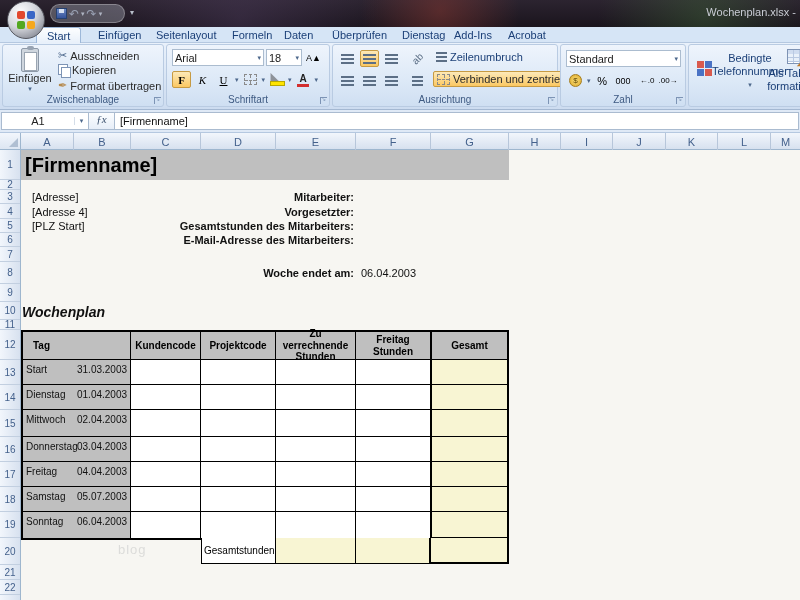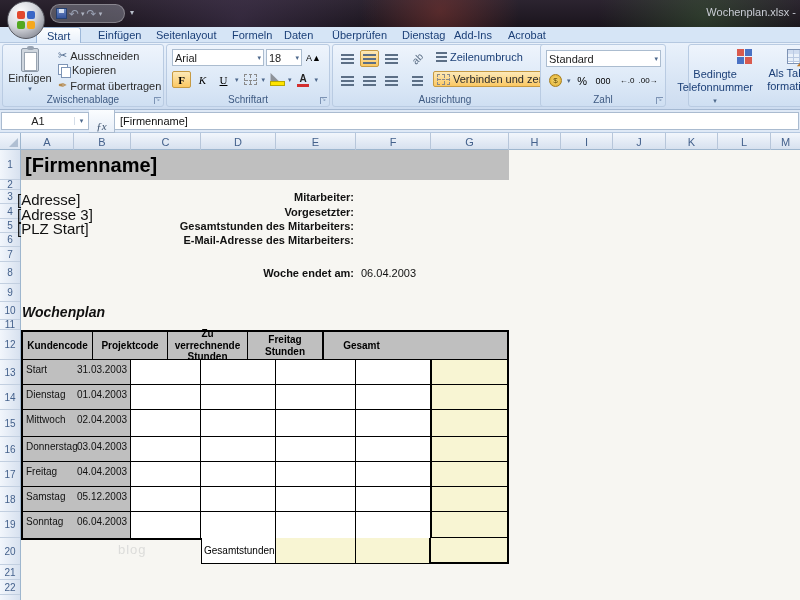--- a/index.html
+++ b/index.html
@@ -99,43 +99,43 @@
   .copy-ic:before, .copy-ic:after { content:""; position:absolute; width:8px; height:9px; background:#fff; border:1px solid #7d94b5; }
   .copy-ic:before { left:0; top:0; } .copy-ic:after { left:3px; top:3px; }
   .brush-ic { color:#b68a4e; font-size:11px; }
 
   
   #formulabar { position:absolute; left:0; top:110px; width:800px; height:23px; background:#dfe9f6;
     border-bottom:1px solid #b5c8e0; display:flex; align-items:center; padding:2px 1px; gap:0; }
   #namebox { width:88px; height:18px; background:#fff; border:1px solid #aabbd0; display:flex; align-items:center; }
   #namebox .nb-text { flex:1; text-align:center; color:#222; }
   #namebox .nb-caret { width:14px; text-align:center; color:#4d688c; font-size:7px; border-left:1px solid #d4dde8; }
-  #fxbox { width:26px; height:24px; background:linear-gradient(#fbfdff,#e7eef8); border:1px solid #aabbd0; border-left:none;
-    display:flex; align-items:flex-end; justify-content:center; font-style:italic; font-family:"Liberation Serif",serif; color:#3b516e; }
+  #fxbox { width:26px; height:18px; background:linear-gradient(#fbfdff,#e7eef8); border:1px solid #aabbd0; border-left:none;
+    display:flex; align-items:flex-start; justify-content:center; font-style:italic; font-family:"Liberation Serif",serif; color:#3b516e; }
   #fml-input { flex:1; height:18px; background:#fff; border:1px solid #aabbd0; border-left:none; display:flex; align-items:center;
     padding-left:5px; color:#111; }
 
   
   #colheaders { position:absolute; left:0; top:133px; width:800px; height:17px; display:flex;
     background:linear-gradient(#f2f6fc,#d7e1ef); border-bottom:1px solid #9eb6ce; }
   .colhdr { height:17px; border-right:1px solid #b7c6da; color:#44618c; font-size:11px;
     display:flex; align-items:center; justify-content:center; }
   #corner { width:21px; background:linear-gradient(#f2f6fc,#dde6f2); position:relative; border-right:1px solid #9eb6ce; }
   #corner:after { content:""; position:absolute; right:2px; bottom:2px; border-left:9px solid transparent; border-bottom:9px solid #b0bfd2; }
 
   #sheetbody { position:absolute; left:0; top:150px; width:800px; height:450px; background:#f7f6f2; }
   #rowhdrs { position:absolute; left:0; top:0; width:21px; height:450px; background:linear-gradient(to right,#f2f6fc,#d7e1ef);
     border-right:1px solid #9eb6ce; display:flex; flex-direction:column; }
   .rowhdr { border-bottom:1px solid #c2cfe0; color:#44618c; font-size:10px; display:flex; align-items:center; justify-content:center; }
 
   
   .celltext { position:absolute; color:#111; }
   #banner { position:absolute; left:21px; top:0; width:488px; height:30px; background:#bfbfbf;
     display:flex; align-items:center; padding-left:4px; font-size:20px; font-weight:bold; color:#000; }
-  .addr { left:17px; font-size:15px; }
+  .addr { left:32px; font-size:11px; }
   .ilabel { left:21px; width:333px; text-align:right; font-weight:bold; font-size:11px; }
   #section-title { left:22px; top:154px; font-weight:bold; font-style:italic; font-size:14px; }
 
   
   #wtable { position:absolute; left:21px; top:180px; width:488px; border:2px solid #000; background:#fff; }
   .trow { display:flex; border-bottom:1px solid #000; }
   .trow:last-child { border-bottom:none; }
   .tc { border-right:1px solid #000; height:100%; }
   .c-day { width:108px; background:#bfbfbf; position:relative; }
   .c-kc { width:70px; } .c-pc { width:75px; } .c-zs { width:80px; } .c-ss { width:75px; }
@@ -293,41 +293,41 @@
       </div>
       <div class="rbtn on" style="position:absolute; left:100px; top:26px;">
         <span class="grid-ic"></span>
         <span>Verbinden und zentrieren</span>
         <span class="caret">▾</span>
       </div>
       <div class="rg-label">Ausrichtung</div>
       <span class="launcher"></span>
     </div>
 
-    <div class="rgroup" style="left:540px; width:126px;">
+    <div class="rgroup" style="left:560px; width:126px;">
       <div class="combo" style="position:absolute; left:5px; top:5px; width:115px;">
         <span>Standard</span>
         <span class="caret">▾</span>
       </div>
       <div style="position:absolute; left:5px; top:27px; display:flex; gap:2px; align-items:center;">
         <span class="sqbtn">
             <span class="coin-ic">$</span>
           </span>
         <span class="caret">▾</span>
         <span class="sqbtn">%</span>
         <span class="sqbtn" style="font-size:9px;">000</span>
         <span class="sqbtn" style="font-size:8px; margin-left:3px;">←.0</span>
         <span class="sqbtn" style="font-size:8px;">.00→</span>
       </div>
       <div class="rg-label">Zahl</div>
       <span class="launcher"></span>
     </div>
 
     <div class="rgroup" style="left:688px; width:160px;">
-      <div style="position:absolute; left:8px; top:4px; width:56px; display:flex; flex-direction:column; align-items:flex-end;">
+      <div style="position:absolute; left:8px; top:4px; width:56px; display:flex; flex-direction:row; align-items:center;">
         <span class="cf-ic">
             <i></i>
             <i></i>
             <i></i>
             <i></i>
           </span>
         <span class="big-label" style="color:#1b3f77; margin-top:3px;">
           <span>Bedingte</span><br>
           <span>Telefonnummer</span> <span class="caret">▾</span>
         </span>
@@ -397,35 +397,36 @@
       <div class="rowhdr" style="height:27px">20</div>
       <div class="rowhdr" style="height:15px">21</div>
       <div class="rowhdr" style="height:15px">22</div>
     </div>
 
     <div id="banner">
       <span>[Firmenname]</span>
     </div>
 
     <span class="celltext addr" style="top:41px">[Adresse]</span>
-    <span class="celltext addr" style="top:56px">[Adresse 3]</span>
+    <span class="celltext addr" style="top:56px">[Adresse 4]</span>
     <span class="celltext addr" style="top:70px">[PLZ Start]</span>
 
     <span class="celltext ilabel" style="top:41px">Mitarbeiter:</span>
     <span class="celltext ilabel" style="top:56px">Vorgesetzter:</span>
     <span class="celltext ilabel" style="top:70px">Gesamtstunden des Mitarbeiters:</span>
     <span class="celltext ilabel" style="top:84px">E-Mail-Adresse des Mitarbeiters:</span>
 
     <span class="celltext ilabel" style="top:117px">Woche endet am:</span>
     <span class="celltext" style="left:361px; top:117px; font-size:11px;">06.04.2003</span>
 
     <span class="celltext" id="section-title">Wochenplan</span>
 
     <div id="wtable">
       <div class="trow" id="thead">
+        <div class="tc c-day" style="position:static;">Tag</div>
         <div class="tc c-kc">Kundencode</div>
         <div class="tc c-pc">Projektcode</div>
         <div class="tc c-zs">Zu verrechnende Stunden</div>
         <div class="tc c-ss">Freitag Stunden</div>
         <div class="tc c-g">Gesamt</div>
       </div>
 
       <div class="trow" style="height:25px">
         <div class="tc c-day">
             <span class="dayname">Start</span>
@@ -477,21 +478,21 @@
           </div>
         <div class="tc c-kc"></div>
         <div class="tc c-pc"></div>
         <div class="tc c-zs"></div>
         <div class="tc c-ss"></div>
         <div class="tc c-g"></div>
       </div>
       <div class="trow" style="height:25px">
         <div class="tc c-day">
             <span class="dayname">Samstag</span>
-            <span class="daydate">05.12.2003</span>
+            <span class="daydate">05.07.2003</span>
           </div>
         <div class="tc c-kc"></div>
         <div class="tc c-pc"></div>
         <div class="tc c-zs"></div>
         <div class="tc c-ss"></div>
         <div class="tc c-g"></div>
       </div>
       <div class="trow" style="height:26px">
         <div class="tc c-day">
             <span class="dayname">Sonntag</span>

